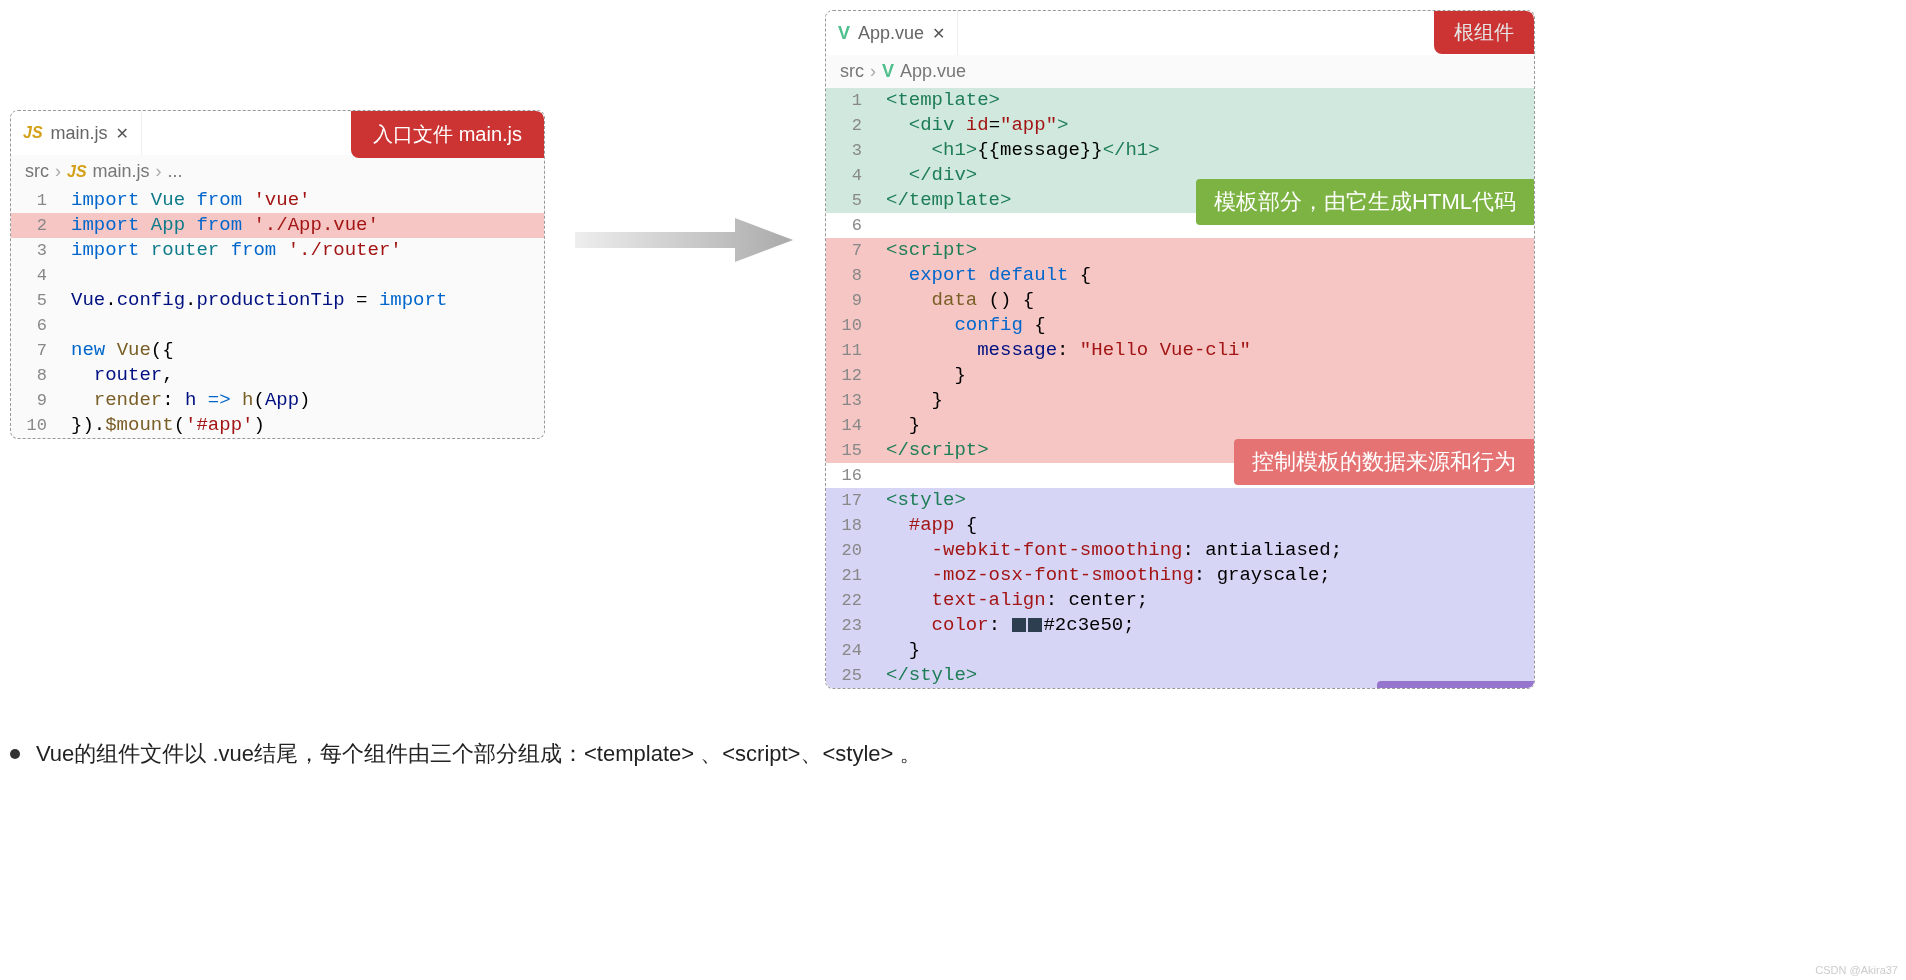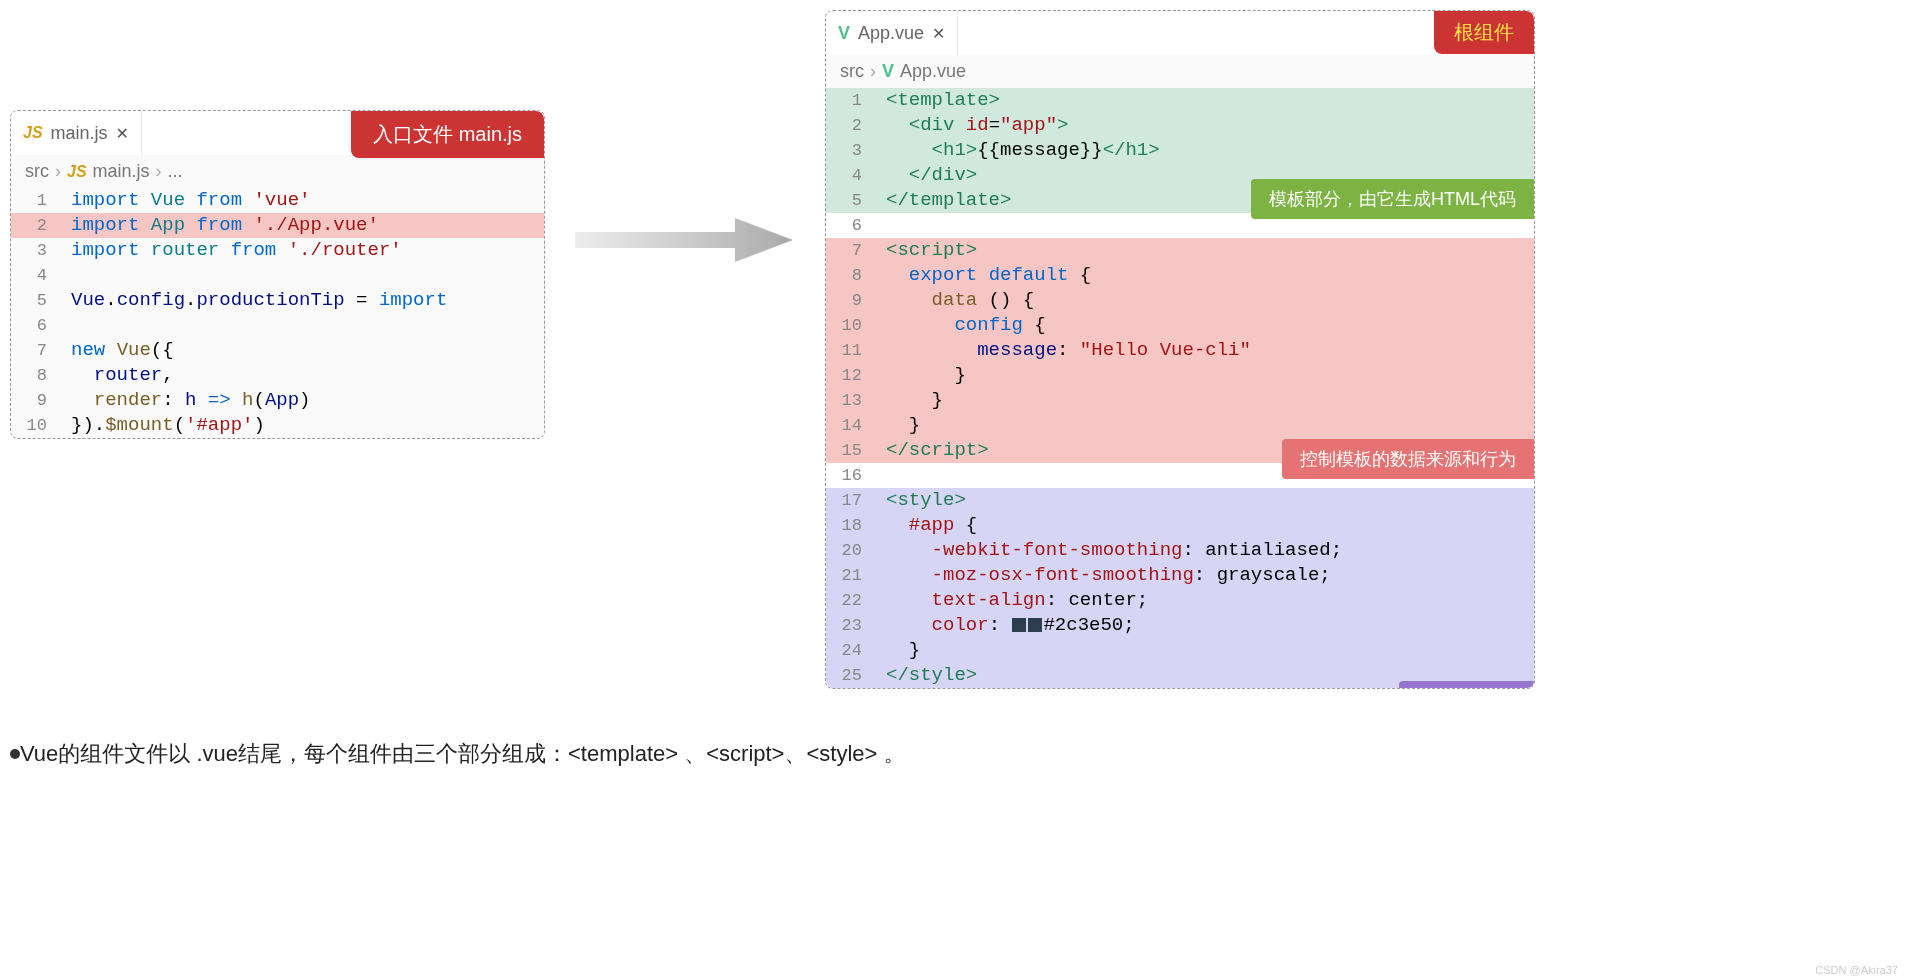--- a/index.html
+++ b/index.html
@@ -8,49 +8,49 @@
     .editor-panel { border: 1px dashed #999; border-radius: 8px; background: #fafafa; position: relative; overflow: hidden; }
     .editor-left { width: 535px; margin-top: 100px; }
     .editor-right { width: 710px; margin-top: 0; }
     .tab-bar { display: flex; align-items: center; background: #fff; height: 44px; }
     .tab { display: flex; align-items: center; padding: 0 12px; gap: 8px; height: 100%; border-right: 1px solid #eee; }
     .tab-active { background: #fff; }
     .tab-name { color: #666; font-size: 18px; }
     .tab-close { color: #555; font-size: 16px; cursor: pointer; }
     .icon-js { color: #d4a017; font-weight: bold; font-size: 16px; font-style: italic; }
     .icon-vue { color: #4fc08d; font-weight: bold; font-size: 18px; }
-    .badge { position: absolute; top: 0; right: 0; background: #c33; color: #fde047; padding: 8px 20px; border-radius: 0 8px 0 8px; font-size: 20px; }
+    .badge { position: absolute; top: 0; right: 0; background: #c33; color: #e5e5e5; padding: 8px 20px; border-radius: 0 8px 0 8px; font-size: 20px; }
     .badge-left { position: absolute; top: 0; right: 0; background: #c33; color: #fff; padding: 10px 22px; border-radius: 0 8px 0 8px; font-size: 20px; }
     .breadcrumb { display: flex; align-items: center; padding: 6px 14px; font-size: 18px; color: #777; gap: 6px; }
     .bc-sep { color: #aaa; }
     .code { font-family: Consolas, "Courier New", monospace; font-size: 19px; }
     .line { display: flex; min-height: 25px; line-height: 25px; }
     .gutter { width: 52px; text-align: right; padding-right: 16px; color: #888; font-size: 17px; user-select: none; flex-shrink: 0; }
     .code-text { flex: 1; white-space: pre; padding-left: 8px; }
     .hl-highlight { background: #f5c6c4; }
     .hl-template { background: #d0e8dd; }
     .hl-script { background: #f5c6c4; }
     .hl-style { background: #d7d5f5; }
     .hl-blank { background: #fff; }
     .kw { color: #0066cc; }
     .var { color: #0f7b8a; }
     .str { color: #a31515; }
     .fn { color: #795e26; }
     .tag { color: #1d7d56; }
     .attr { color: #a31515; }
     .prop { color: #a31515; }
     .ident { color: #001080; }
-    .section-label { position: absolute; right: 0; background: #7cb342; color: #fff; padding: 8px 18px; font-size: 18px; border-radius: 4px 0 0 4px; }
+    .section-label { position: absolute; right: 0; background: #7cb342; color: #fff; padding: 8px 18px; font-size: 22px; border-radius: 4px 0 0 4px; }
     .section-label.lbl-template { background: #7cb342; top: 168px; }
     .section-label.lbl-script { background: #e57373; top: 428px; }
     .section-label.lbl-style { background: #9575cd; top: 670px; }
     .color-swatch { display: inline-block; width: 14px; height: 14px; background: #2c3e50; vertical-align: middle; margin: 0 1px; }
     .arrow-wrap { display: flex; align-items: center; justify-content: center; flex: 0 0 220px; margin-top: 200px; }
     .arrow-svg { width: 220px; height: 60px; }
-    .footer { margin-top: 50px; display: flex; align-items: center; gap: 0; font-size: 22px; color: #222; }
+    .footer { margin-top: 50px; display: flex; align-items: center; gap: 16px; font-size: 22px; color: #222; }
     .bullet { width: 10px; height: 10px; border-radius: 50%; background: #333; flex-shrink: 0; }
     .watermark { position: fixed; bottom: 4px; right: 8px; font-size: 11px; color: #ccc; }
   </style>
 </head>
 <body>
 
 <div class="container">
 
   <div class="editor-panel editor-left">
     <div class="badge-left">入口文件 main.js</div>

